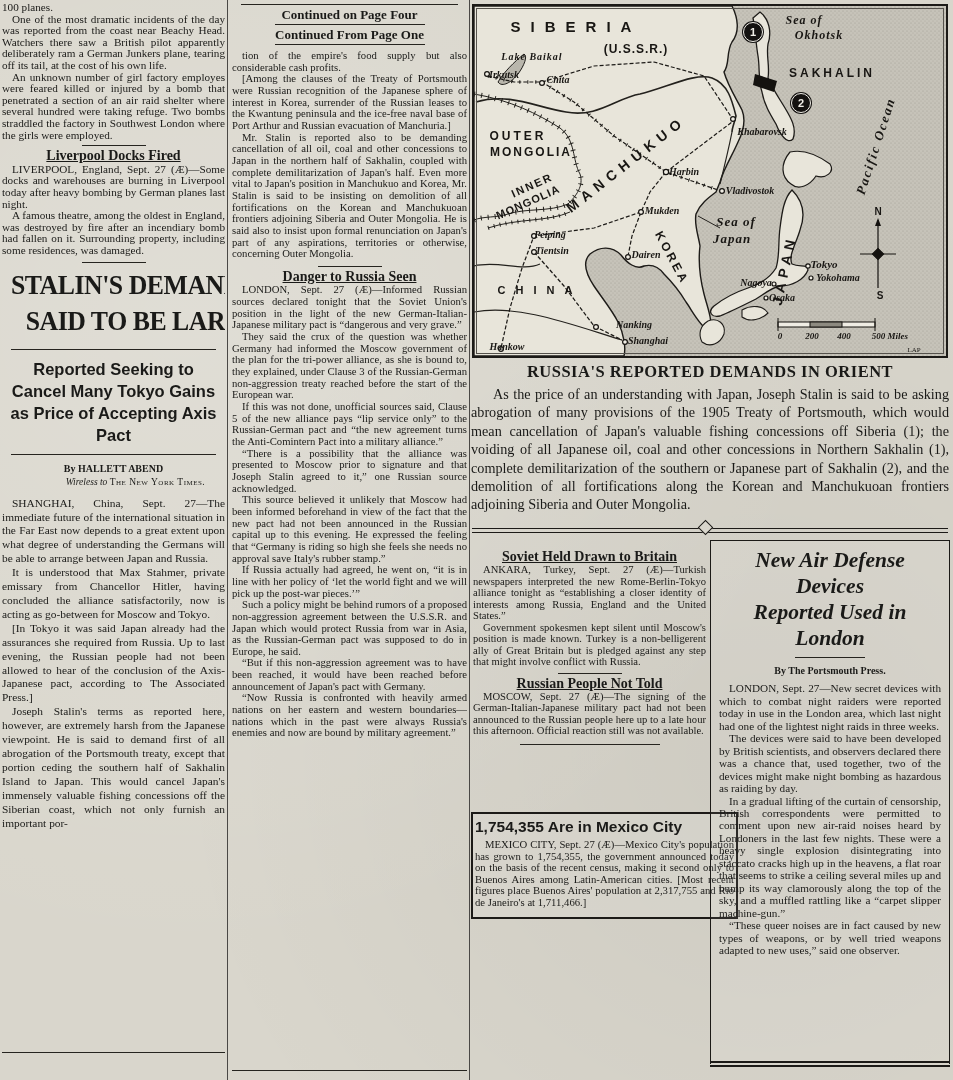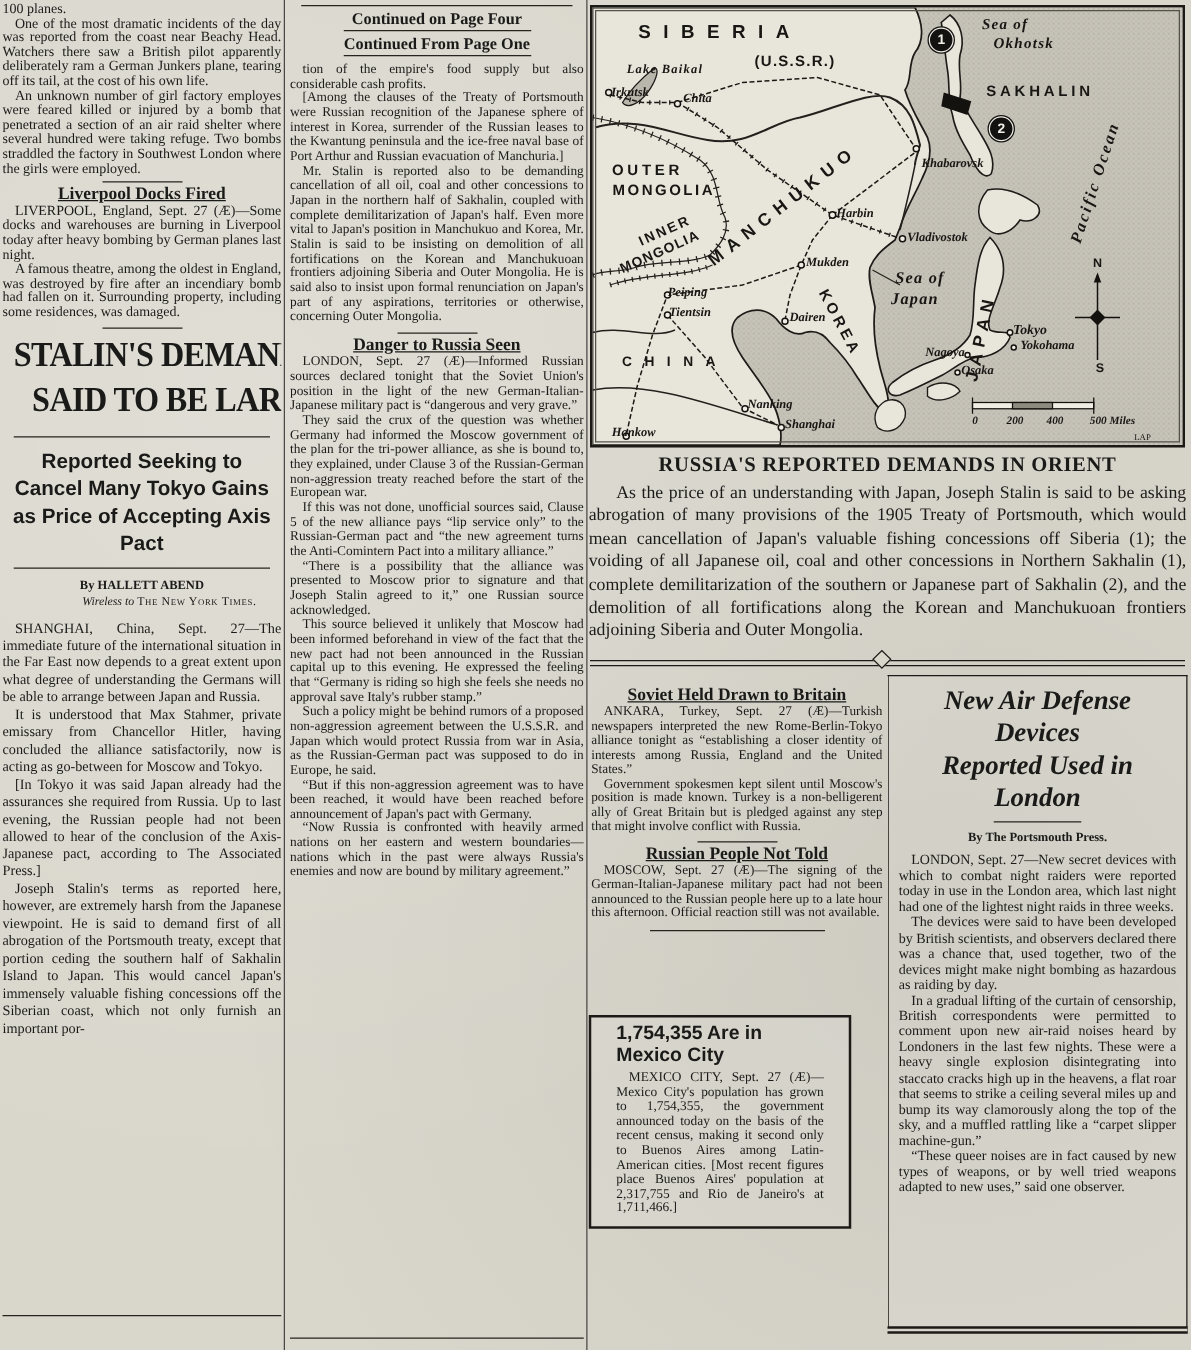--- a/index.html
+++ b/index.html
@@ -56,22 +56,22 @@
   #caption{position:absolute;left:471px;top:362px;width:478px;}
   #caption-title{font-weight:bold;text-align:center;font-size:16.5px;letter-spacing:.5px;}
   #caption-text{font-size:14.2px;line-height:18.4px;text-align:justify;text-indent:22px;margin-top:3px;}
   #mid-rule{position:absolute;left:472px;top:528px;width:476px;height:3px;
     border-top:1px solid #1c1a17;border-bottom:1px solid #1c1a17;}
   #mid-diamond{position:absolute;left:700px;top:522px;width:9px;height:9px;background:#d9d6cc;
     border:1px solid #1c1a17;transform:rotate(45deg);}
   
   #col3{left:473px;top:548px;width:233px;font-size:10.6px;line-height:11.45px;}
   
-  #mexico-box{position:absolute;left:471px;top:812px;width:210px;box-sizing:border-box;
-    border:2px solid #1c1a17;background:rgba(255,255,255,.10);padding:3px 20px 8px;
+  #mexico-box{position:absolute;left:471px;top:812px;width:267px;box-sizing:border-box;
+    border:2px solid #1c1a17;background:rgba(255,255,255,.10);padding:3px 2px 8px;
     font-size:10.7px;line-height:11.6px;}
   #mexico-head{font-family:"Liberation Sans","DejaVu Sans",sans-serif;font-weight:bold;
     font-size:15.5px;line-height:18px;margin:1px 0 3px;}
   
   #air-box{position:absolute;left:710px;top:540px;width:240px;height:527px;box-sizing:border-box;
     border:1.5px solid #1c1a17;border-bottom:6px double #1c1a17;padding:6px 8px 0;
     background:rgba(255,255,255,.07);overflow:hidden;font-size:11.2px;line-height:12.45px;}
   .airhead{font-weight:bold;font-style:italic;font-size:21.5px;line-height:26px;text-align:center;}
   #air-byline{font-weight:bold;text-align:center;font-size:10px;margin:7px 0 5px;}
   #col2-endrule{position:absolute;left:232px;top:1070px;width:235px;height:1px;background:#26241f;}
@@ -128,20 +128,21 @@
         <p class="p">Mr. Stalin is reported also to be demanding cancellation of all oil, coal and other concessions to Japan in the northern half of Sakhalin, coupled with complete demilitarization of Japan's half. Even more vital to Japan's position in Manchukuo and Korea, Mr. Stalin is said to be insisting on demolition of all fortifications on the Korean and Manchukuoan frontiers adjoining Siberia and Outer Mongolia. He is said also to insist upon formal renunciation on Japan's part of any aspirations, territories or otherwise, concerning Outer Mongolia.</p>
       </div>
     <hr class="hr hr-short" style="margin-top:6px">
     <div class="sechead">Danger to Russia Seen</div>
     <div>
         <p class="p">LONDON, Sept. 27 (Æ)—Informed Russian sources declared tonight that the Soviet Union's position in the light of the new German-Italian-Japanese military pact is “dangerous and very grave.”</p>
         <p class="p">They said the crux of the question was whether Germany had informed the Moscow government of the plan for the tri-power alliance, as she is bound to, they explained, under Clause 3 of the Russian-German non-aggression treaty reached before the start of the European war.</p>
         <p class="p">If this was not done, unofficial sources said, Clause 5 of the new alliance pays “lip service only” to the Russian-German pact and “the new agreement turns the Anti-Comintern Pact into a military alliance.”</p>
         <p class="p">“There is a possibility that the alliance was presented to Moscow prior to signature and that Joseph Stalin agreed to it,” one Russian source acknowledged.</p>
         <p class="p">This source believed it unlikely that Moscow had been informed beforehand in view of the fact that the new pact had not been announced in the Russian capital up to this evening. He expressed the feeling that “Germany is riding so high she feels she needs no approval save Italy's rubber stamp.”</p>
+        <p class="p">If Russia actually had agreed, he went on, “it is in line with her policy of ‘let the world fight and we will pick up the post-war pieces.’”</p>
         <p class="p">Such a policy might be behind rumors of a proposed non-aggression agreement between the U.S.S.R. and Japan which would protect Russia from war in Asia, as the Russian-German pact was supposed to do in Europe, he said.</p>
         <p class="p">“But if this non-aggression agreement was to have been reached, it would have been reached before announcement of Japan's pact with Germany.</p>
         <p class="p">“Now Russia is confronted with heavily armed nations on her eastern and western boundaries—nations which in the past were always Russia's enemies and now are bound by military agreement.”</p>
       </div>
   </div>
   <div id="col2-endrule"></div>
 
   <div id="map-box">
     <svg id="map-svg" width="472" height="350" viewBox="0 0 472 350">
       <defs>
@@ -247,21 +248,21 @@
         <span class="mlabel region" style="left: 152px; top: 158px; font-size: 14px; letter-spacing: 6px; transform: translate(-50%, -50%) rotate(-38deg);">MANCHUKUO</span>
         <span class="mlabel city" style="left: 210px; top: 165px; font-size: 10px; transform: translate(-50%, -50%);">Harbin</span>
         <span class="mlabel city" style="left: 288px; top: 125px; font-size: 10px; transform: translate(-50%, -50%);">Khabarovsk</span>
         <span class="mlabel city" style="left: 276px; top: 184px; font-size: 10px; transform: translate(-50%, -50%);">Vladivostok</span>
         <span class="mlabel city" style="left: 188px; top: 204px; font-size: 10px; transform: translate(-50%, -50%);">Mukden</span>
         <span class="mlabel city" style="left: 76px; top: 228px; font-size: 10px; transform: translate(-50%, -50%);">Peiping</span>
         <span class="mlabel city" style="left: 78px; top: 244px; font-size: 10px; transform: translate(-50%, -50%);">Tientsin</span>
         <span class="mlabel city" style="left: 172px; top: 248px; font-size: 10px; transform: translate(-50%, -50%);">Dairen</span>
         <span class="mlabel region" style="left: 66px; top: 284px; font-size: 11px; letter-spacing: 10px; transform: translate(-50%, -50%);">CHINA</span>
         <span class="mlabel region" style="left: 198px; top: 252px; font-size: 12px; letter-spacing: 3px; transform: translate(-50%, -50%) rotate(62deg);">KOREA</span>
-        <span class="mlabel city" style="left: 142px; top: 318px; font-size: 10px; transform: translate(-50%, -50%);">Nanking</span>
+        <span class="mlabel city" style="left: 160px; top: 318px; font-size: 10px; transform: translate(-50%, -50%);">Nanking</span>
         <span class="mlabel city" style="left: 174px; top: 334px; font-size: 10px; transform: translate(-50%, -50%);">Shanghai</span>
         <span class="mlabel city" style="left: 33px; top: 340px; font-size: 10px; transform: translate(-50%, -50%);">Hankow</span>
         <span class="mlabel sea" style="left: 262px; top: 216px; font-size: 13px; transform: translate(-50%, -50%);">Sea of</span>
         <span class="mlabel sea" style="left: 258px; top: 233px; font-size: 13px; transform: translate(-50%, -50%);">Japan</span>
         <span class="mlabel region" style="left: 310px; top: 264px; font-size: 14px; letter-spacing: 5px; transform: translate(-50%, -50%) rotate(-78deg);">JAPAN</span>
         <span class="mlabel city" style="left: 350px; top: 258px; font-size: 11px; transform: translate(-50%, -50%);">Tokyo</span>
         <span class="mlabel city" style="left: 364px; top: 271px; font-size: 10px; transform: translate(-50%, -50%);">Yokohama</span>
         <span class="mlabel city" style="left: 282px; top: 276px; font-size: 10px; transform: translate(-50%, -50%);">Nagoya</span>
         <span class="mlabel city" style="left: 308px; top: 291px; font-size: 10px; transform: translate(-50%, -50%);">Osaka</span>
         <span class="mlabel region" style="left: 358px; top: 67px; font-size: 12px; letter-spacing: 3px; transform: translate(-50%, -50%);">SAKHALIN</span>

